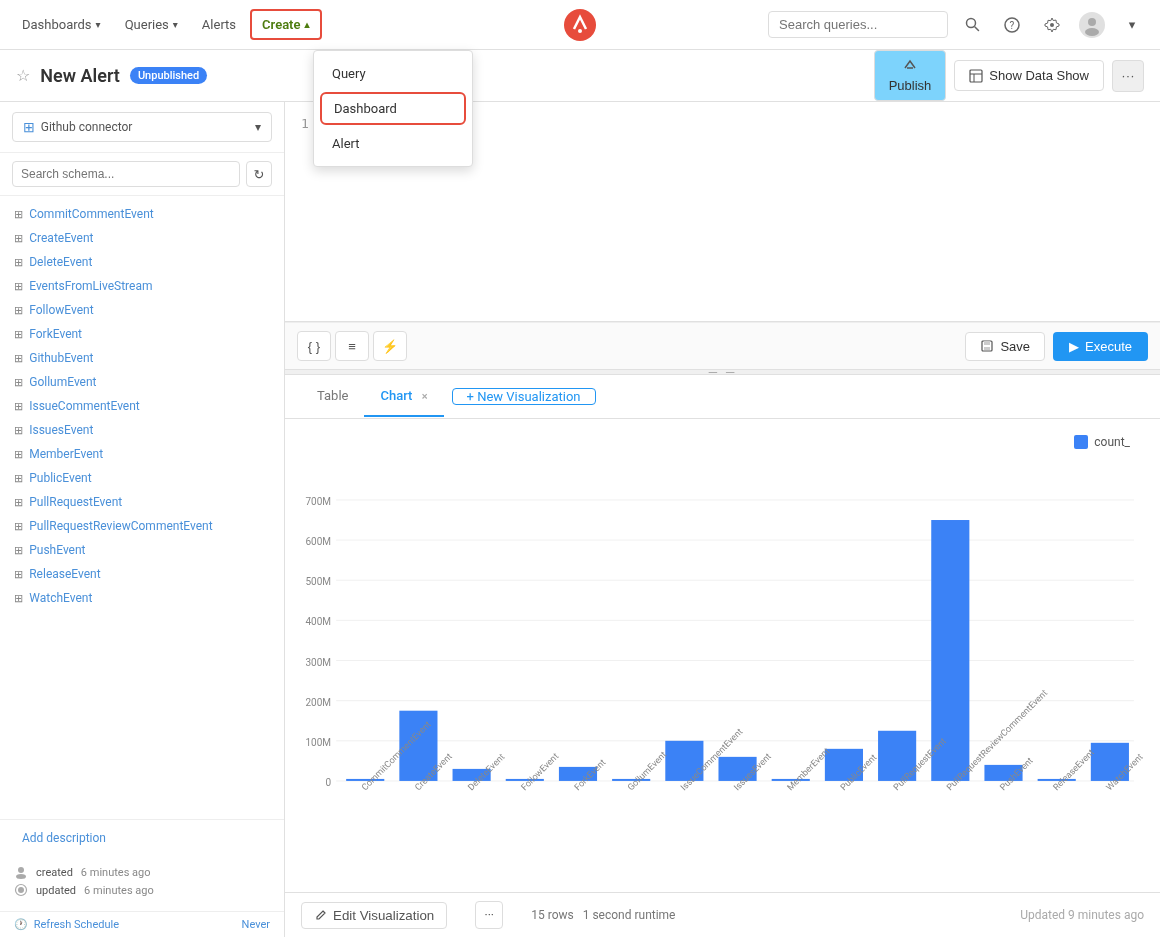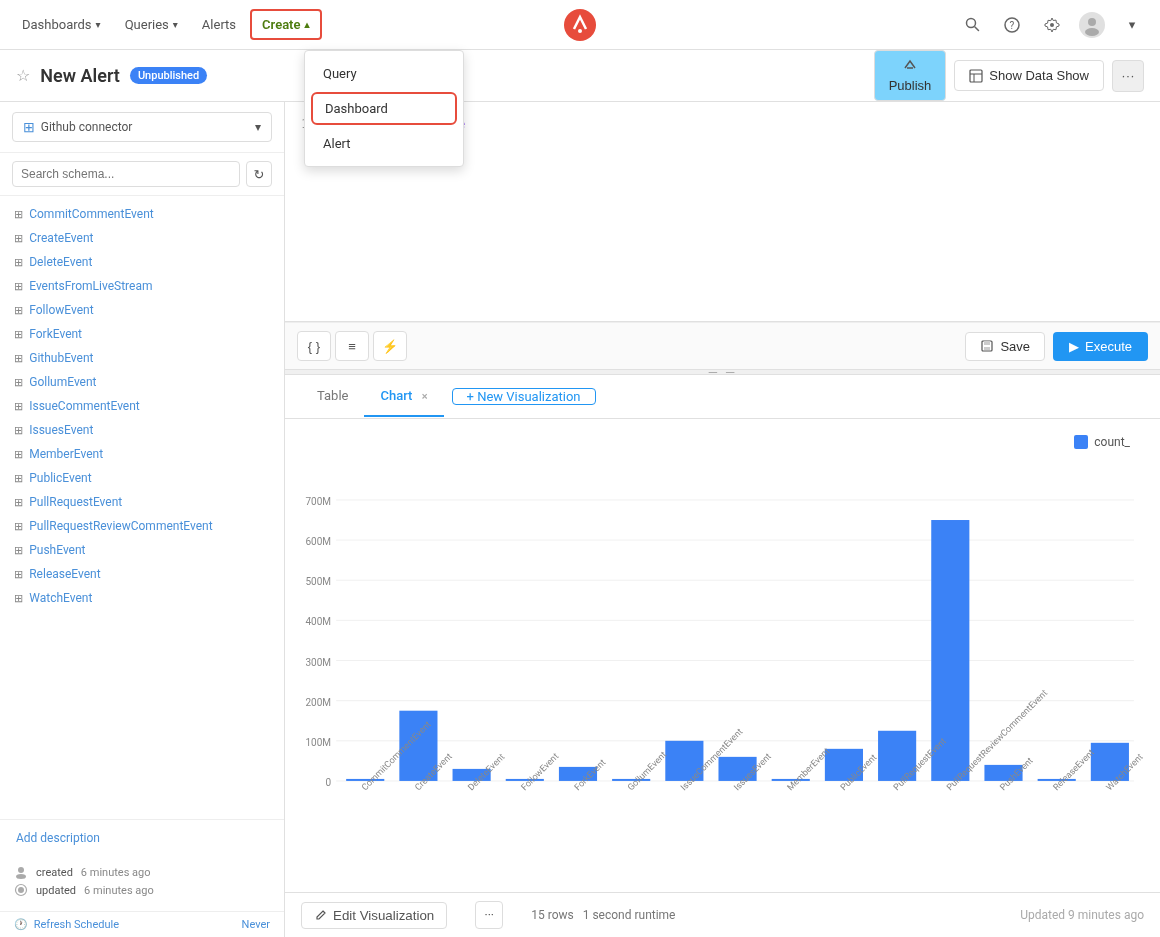--- a/index.html
+++ b/index.html
@@ -14,21 +14,21 @@
     .nav-logo svg { width: 36px; height: 36px; }
     .nav-item { display: flex; align-items: center; gap: 4px; padding: 6px 10px; cursor: pointer; border-radius: 4px; color: #555; font-size: 13px; }
     .nav-create { background: #fff; border: 2px solid #e74c3c; color: #4d7c0f; font-weight: 600; border-radius: 4px; }
     .nav-search { display: flex; align-items: center; margin-left: auto; gap: 8px; }
     .nav-search input { border: 1px solid #ddd; border-radius: 4px; padding: 5px 10px; font-size: 13px; width: 180px; outline: none; }
     .nav-icon-btn { width: 32px; height: 32px; display: flex; align-items: center; justify-content: center; border-radius: 50%; cursor: pointer; color: #555; }
     .caret { font-size: 10px; }
 
     
     .create-dropdown {
-      position: absolute; top: 50px; left: 304px; background: #fff;
+      position: absolute; top: 50px; left: 313px; background: #fff;
       border: 1px solid #ddd; border-radius: 4px; box-shadow: 0 4px 12px rgba(0,0,0,0.15);
       z-index: 200; width: 160px; padding: 6px 0;
     }
     .dropdown-item { padding: 9px 18px; cursor: pointer; font-size: 13px; color: #333; }
     .dropdown-item.highlighted { border: 2px solid #e74c3c; border-radius: 6px; margin: 2px 6px; padding: 7px 12px; }
 
     
     .query-titlebar {
       display: flex; align-items: center; background: #fff; border-bottom: 1px solid #e0e0e0;
       height: 52px; padding: 0 16px; gap: 10px;
@@ -48,21 +48,21 @@
     .sidebar { width: 285px; background: #fff; border-right: 1px solid #e0e0e0; display: flex; flex-direction: column; overflow: hidden; }
     .sidebar-connector { padding: 10px 12px; border-bottom: 1px solid #eee; }
     .connector-select { display: flex; align-items: center; gap: 6px; border: 1px solid #ddd; border-radius: 4px; padding: 6px 10px; cursor: pointer; font-size: 12px; color: #555; background: #fff; width: 100%; }
     .connector-icon { color: #4a90d9; font-size: 14px; }
     .connector-name { flex: 1; }
     .sidebar-search { padding: 8px 12px; border-bottom: 1px solid #eee; display: flex; align-items: center; gap: 6px; }
     .sidebar-search input { flex: 1; border: 1px solid #ddd; border-radius: 4px; padding: 5px 8px; font-size: 12px; outline: none; }
     .sidebar-refresh { width: 26px; height: 26px; border: 1px solid #ddd; border-radius: 4px; display: flex; align-items: center; justify-content: center; cursor: pointer; color: #555; }
     .schema-list { flex: 1; overflow-y: auto; padding: 6px 0; }
     .schema-item { display: flex; align-items: center; gap: 6px; padding: 5px 14px; cursor: pointer; font-size: 12px; color: #4a90d9; }
-    .sidebar-footer { padding: 10px 16px; border-top: 1px solid #eee; }
+    .sidebar-footer { padding: 10px 22px; border-top: 1px solid #eee; }
     .add-desc { font-size: 12px; color: #4a90d9; cursor: pointer; }
     .sidebar-meta { padding: 10px 14px; }
     .meta-row { display: flex; align-items: center; gap: 8px; font-size: 11px; color: #888; margin-bottom: 4px; }
     .meta-label { color: #555; }
     .refresh-row { display: flex; align-items: center; gap: 6px; font-size: 11px; color: #4a90d9; cursor: pointer; padding: 6px 14px; border-top: 1px solid #eee; }
 
     
     .editor-area { flex: 1; display: flex; flex-direction: column; overflow: hidden; }
     .sql-editor { flex: 0 0 220px; background: #fff; border-bottom: 1px solid #e0e0e0; position: relative; }
     .editor-content { padding: 14px 16px; font-family: monospace; font-size: 13px; color: #333; }
@@ -120,20 +120,21 @@
 
   <div class="nav-logo">
     <svg viewBox="0 0 36 36" fill="none">
       <circle cx="18" cy="18" r="16" fill="#e74c3c"></circle>
       <path d="M12 22 L18 10 L24 22" stroke="white" stroke-width="2.5" fill="none"></path>
       <circle cx="18" cy="24" r="2" fill="white"></circle>
     </svg>
   </div>
 
   <div class="nav-search">
+    <input type="text" placeholder="Search queries..." style="">
     <div class="nav-icon-btn">
       <svg width="15" height="15" viewBox="0 0 15 15" fill="none">
         <circle cx="6" cy="6" r="4.5" stroke="#666" stroke-width="1.5"></circle>
         <path d="M10 10 L13.5 13.5" stroke="#666" stroke-width="1.5" stroke-linecap="round"></path>
       </svg>
     </div>
     <div class="nav-icon-btn">
       <svg width="16" height="16" viewBox="0 0 16 16" fill="none">
         <circle cx="8" cy="8" r="7" stroke="#666" stroke-width="1.5"></circle>
         <text x="5.5" y="12" fill="#666" font-size="10">?</text>

